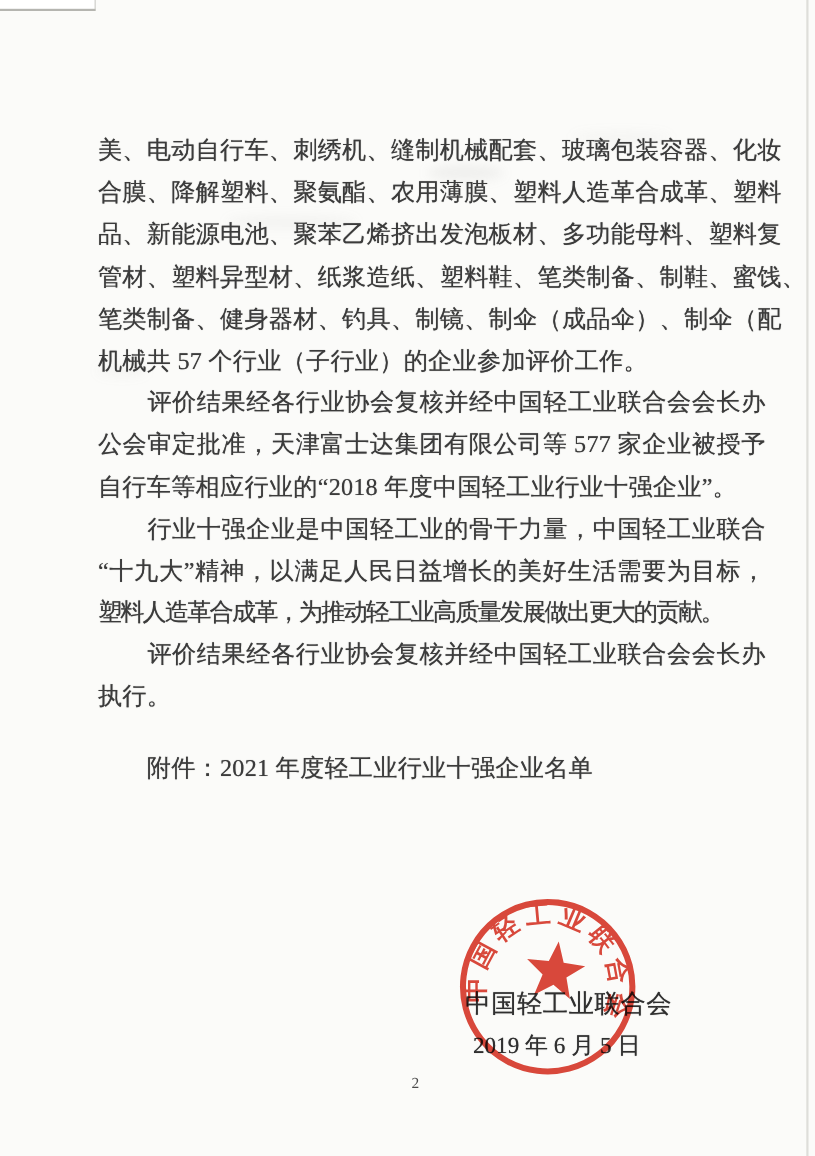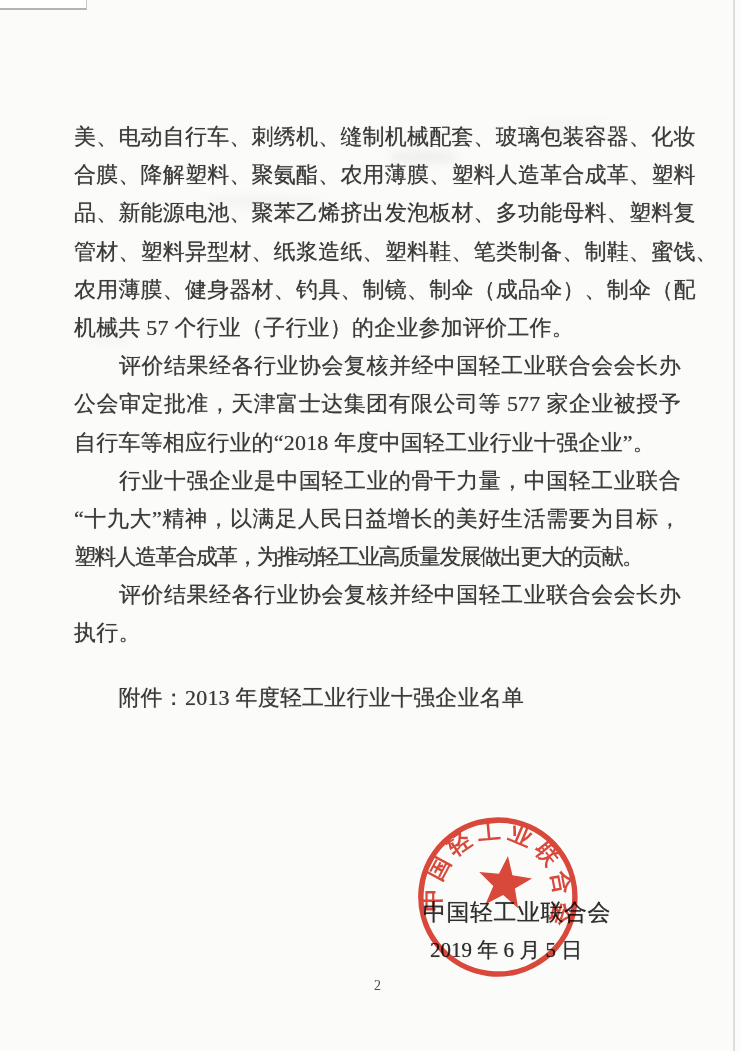--- a/index.html
+++ b/index.html
@@ -27,21 +27,21 @@
     background:#dededa;
   }
   .smudge{position:absolute;background:rgba(140,140,140,0.10);filter:blur(5px);border-radius:50%;}
   .smudge.s1{left:388px;top:150px;width:70px;height:14px;}
   .smudge.s2{left:205px;top:196px;width:120px;height:12px;background:rgba(140,140,140,0.07);}
   .smudge.s3{left:88px;top:332px;width:46px;height:10px;background:rgba(140,140,140,0.07);}
   .smudge.s4{left:520px;top:120px;width:90px;height:10px;background:rgba(140,140,140,0.06);}
 
   
   .body-text{
-    position:absolute;left:74px;top:118px;width:607px;
+    position:absolute;left:89px;top:118px;width:607px;
   }
   .line{
     font-size:22px;
     line-height:38.2px;
     height:38.2px;
     white-space:nowrap;
     text-align:justify;
     text-align-last:justify;
     text-shadow:0 0 0.7px rgba(60,60,60,0.75);
     letter-spacing:0.2px;
@@ -87,32 +87,32 @@
   <div class="smudge s1"></div>
   <div class="smudge s2"></div>
   <div class="smudge s3"></div>
   <div class="smudge s4"></div>
 
   <div class="body-text">
     <div class="line">美、电动自行车、刺绣机、缝制机械配套、玻璃包装容器、化妆</div>
     <div class="line">合膜、降解塑料、聚氨酯、农用薄膜、塑料人造革合成革、塑料</div>
     <div class="line">品、新能源电池、聚苯乙烯挤出发泡板材、多功能母料、塑料复</div>
     <div class="line">管材、塑料异型材、纸浆造纸、塑料鞋、笔类制备、制鞋、蜜饯、</div>
-    <div class="line">农用薄膜、健身器材、钓具、制镜、制伞（成品伞）、制伞（配</div>
+    <div class="line">笔类制备、健身器材、钓具、制镜、制伞（成品伞）、制伞（配</div>
     <div class="line end">机械共 57 个行业（子行业）的企业参加评价工作。</div>
     <div class="line">　　评价结果经各行业协会复核并经中国轻工业联合会会长办</div>
     <div class="line">公会审定批准，天津富士达集团有限公司等 577 家企业被授予</div>
     <div class="line end">自行车等相应行业的“2018 年度中国轻工业行业十强企业”。</div>
     <div class="line">　　行业十强企业是中国轻工业的骨干力量，中国轻工业联合</div>
     <div class="line">“十九大”精神，以满足人民日益增长的美好生活需要为目标，</div>
     <div class="line end tight">塑料人造革合成革，为推动轻工业高质量发展做出更大的贡献。</div>
     <div class="line">　　评价结果经各行业协会复核并经中国轻工业联合会会长办</div>
     <div class="line end">执行。</div>
     <div class="line blank"></div>
-    <div class="line end">　　附件：2013 年度轻工业行业十强企业名单</div>
+    <div class="line end">　　附件：2021 年度轻工业行业十强企业名单</div>
   </div>
 
   <div class="sig-org">中国轻工业联合会</div>
   <div class="sig-date">2019 年 6 月 5 日</div>
 
   <svg class="seal" viewBox="0 0 172 172" xmlns="http://www.w3.org/2000/svg">
     <circle cx="86" cy="87" r="77" fill="none" stroke="#d9392b" stroke-width="5.5"></circle>
     <polygon points="91,45 97.8,63.7 117.6,64.4 101.9,76.6 107.5,95.7 91,84.5 74.6,95.7 80.1,76.6 64.4,64.4 84.2,63.7" fill="#d9392b"></polygon>
     <defs>
       <path id="sealArc" d="M 33.4 111.5 A 58 58 0 1 1 138.6 111.5" fill="none"></path>

